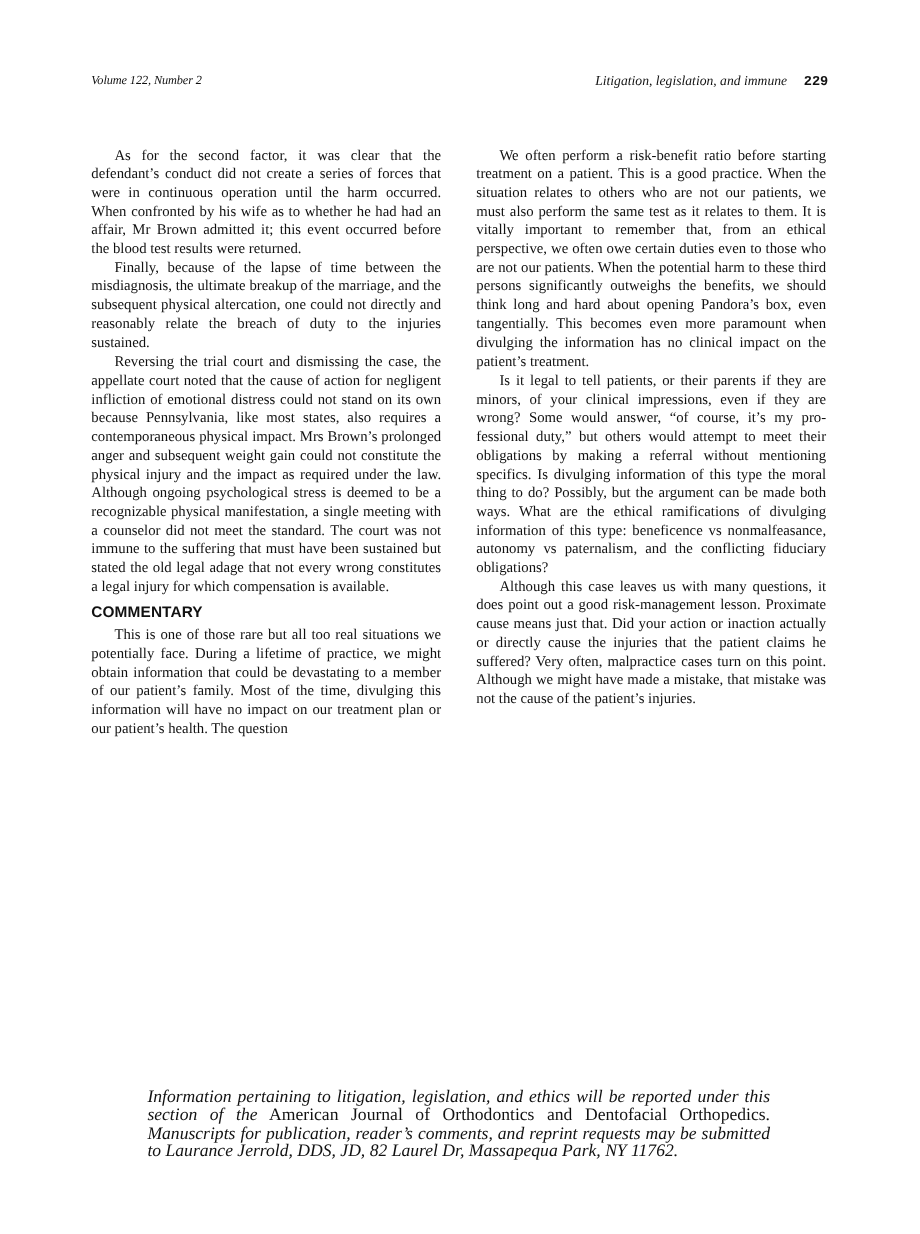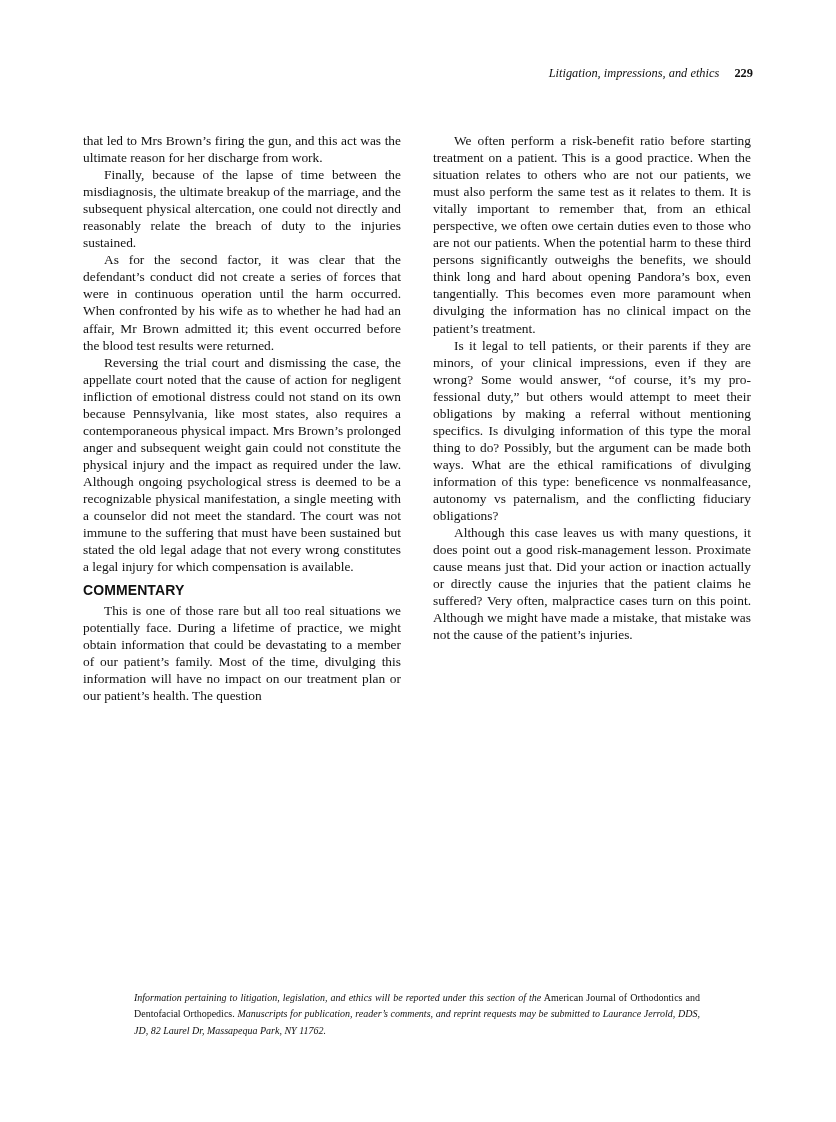--- a/index.html
+++ b/index.html
@@ -36,21 +36,21 @@
       right: 0;
       top: 0;
       font-size: 12.4px;
       line-height: 15px;
       white-space: nowrap;
     }
     .header-right .section {
       font-style: italic;
     }
     .header-right .page-num {
-      font-family: Liberation Serif, serif;
+      font-family: Liberation Mono, monospace;
       font-weight: bold;
       font-size: 12.4px;
       margin-left: 12px;
     }
     .column {
       position: absolute;
       top: 132px;
       width: 318px;
       font-size: 13.4px;
       line-height: 17.05px;
@@ -72,42 +72,42 @@
       font-size: 14px;
       letter-spacing: 0.1px;
       margin: 7px 0 3px 0;
       line-height: 17px;
     }
     .footer-note {
       position: absolute;
       left: 134px;
       top: 990px;
       width: 566px;
-      font-size: 10px;
+      font-size: 16px;
       line-height: 16.4px;
       text-align: justify;
     }
     .footer-note .it { font-style: italic; }
   </style>
 </head>
 <body>
 
 <div class="header">
   <div class="header-left">
+    <div>Volume 122, Number 2</div>
   </div>
   <div class="header-right">
-    <span class="section">Litigation, impressions, and ethics</span>
+    <span class="section">Litigation, legislation, and immune</span>
     <span class="page-num">229</span>
   </div>
 </div>
 
 <div class="column col-left">
-  <p class="no-indent">that led to Mrs Brown’s firing the gun, and this act was the ultimate reason for her discharge from work.</p>
+  <p>As for the second factor, it was clear that the defendant’s conduct did not create a series of forces that were in continuous operation until the harm oc­curred. When confronted by his wife as to whether he had had an affair, Mr Brown admitted it; this event occurred before the blood test results were returned.</p>
   <p>Finally, because of the lapse of time between the misdiagnosis, the ultimate breakup of the marriage, and the subsequent physical altercation, one could not directly and reasonably relate the breach of duty to the injuries sustained.</p>
-  <p>As for the second factor, it was clear that the defendant’s conduct did not create a series of forces that were in continuous operation until the harm oc­curred. When confronted by his wife as to whether he had had an affair, Mr Brown admitted it; this event occurred before the blood test results were returned.</p>
   <p>Reversing the trial court and dismissing the case, the appellate court noted that the cause of action for negligent infliction of emotional distress could not stand on its own because Pennsylvania, like most states, also requires a contemporaneous physical impact. Mrs Brown’s prolonged anger and subsequent weight gain could not constitute the physical injury and the impact as required under the law. Although ongoing psycho­logical stress is deemed to be a recognizable physical manifestation, a single meeting with a counselor did not meet the standard. The court was not immune to the suffering that must have been sustained but stated the old legal adage that not every wrong constitutes a legal injury for which compensation is available.</p>
   <div class="section-heading">COMMENTARY</div>
   <p>This is one of those rare but all too real situations we potentially face. During a lifetime of practice, we might obtain information that could be devastating to a member of our patient’s family. Most of the time, divulging this information will have no impact on our treatment plan or our patient’s health. The question</p>
 </div>
 
 <div class="column col-right">
   <p>We often perform a risk-benefit ratio before starting treatment on a patient. This is a good practice. When the situation relates to others who are not our patients, we must also perform the same test as it relates to them. It is vitally important to remember that, from an ethical perspective, we often owe certain duties even to those who are not our patients. When the potential harm to these third persons significantly outweighs the benefits, we should think long and hard about opening Pandora’s box, even tangentially. This becomes even more para­mount when divulging the information has no clinical impact on the patient’s treatment.</p>
   <p>Is it legal to tell patients, or their parents if they are minors, of your clinical impressions, even if they are wrong? Some would answer, “of course, it’s my pro­fessional duty,” but others would attempt to meet their obligations by making a referral without mentioning specifics. Is divulging information of this type the moral thing to do? Possibly, but the argument can be made both ways. What are the ethical ramifications of divulging information of this type: beneficence vs nonmalfeasance, autonomy vs paternalism, and the conflicting fiduciary obligations?</p>
   <p>Although this case leaves us with many questions, it does point out a good risk-management lesson. Proxi­mate cause means just that. Did your action or inaction actually or directly cause the injuries that the patient claims he suffered? Very often, malpractice cases turn on this point. Although we might have made a mistake, that mistake was not the cause of the patient’s injuries.</p>
 </div>

